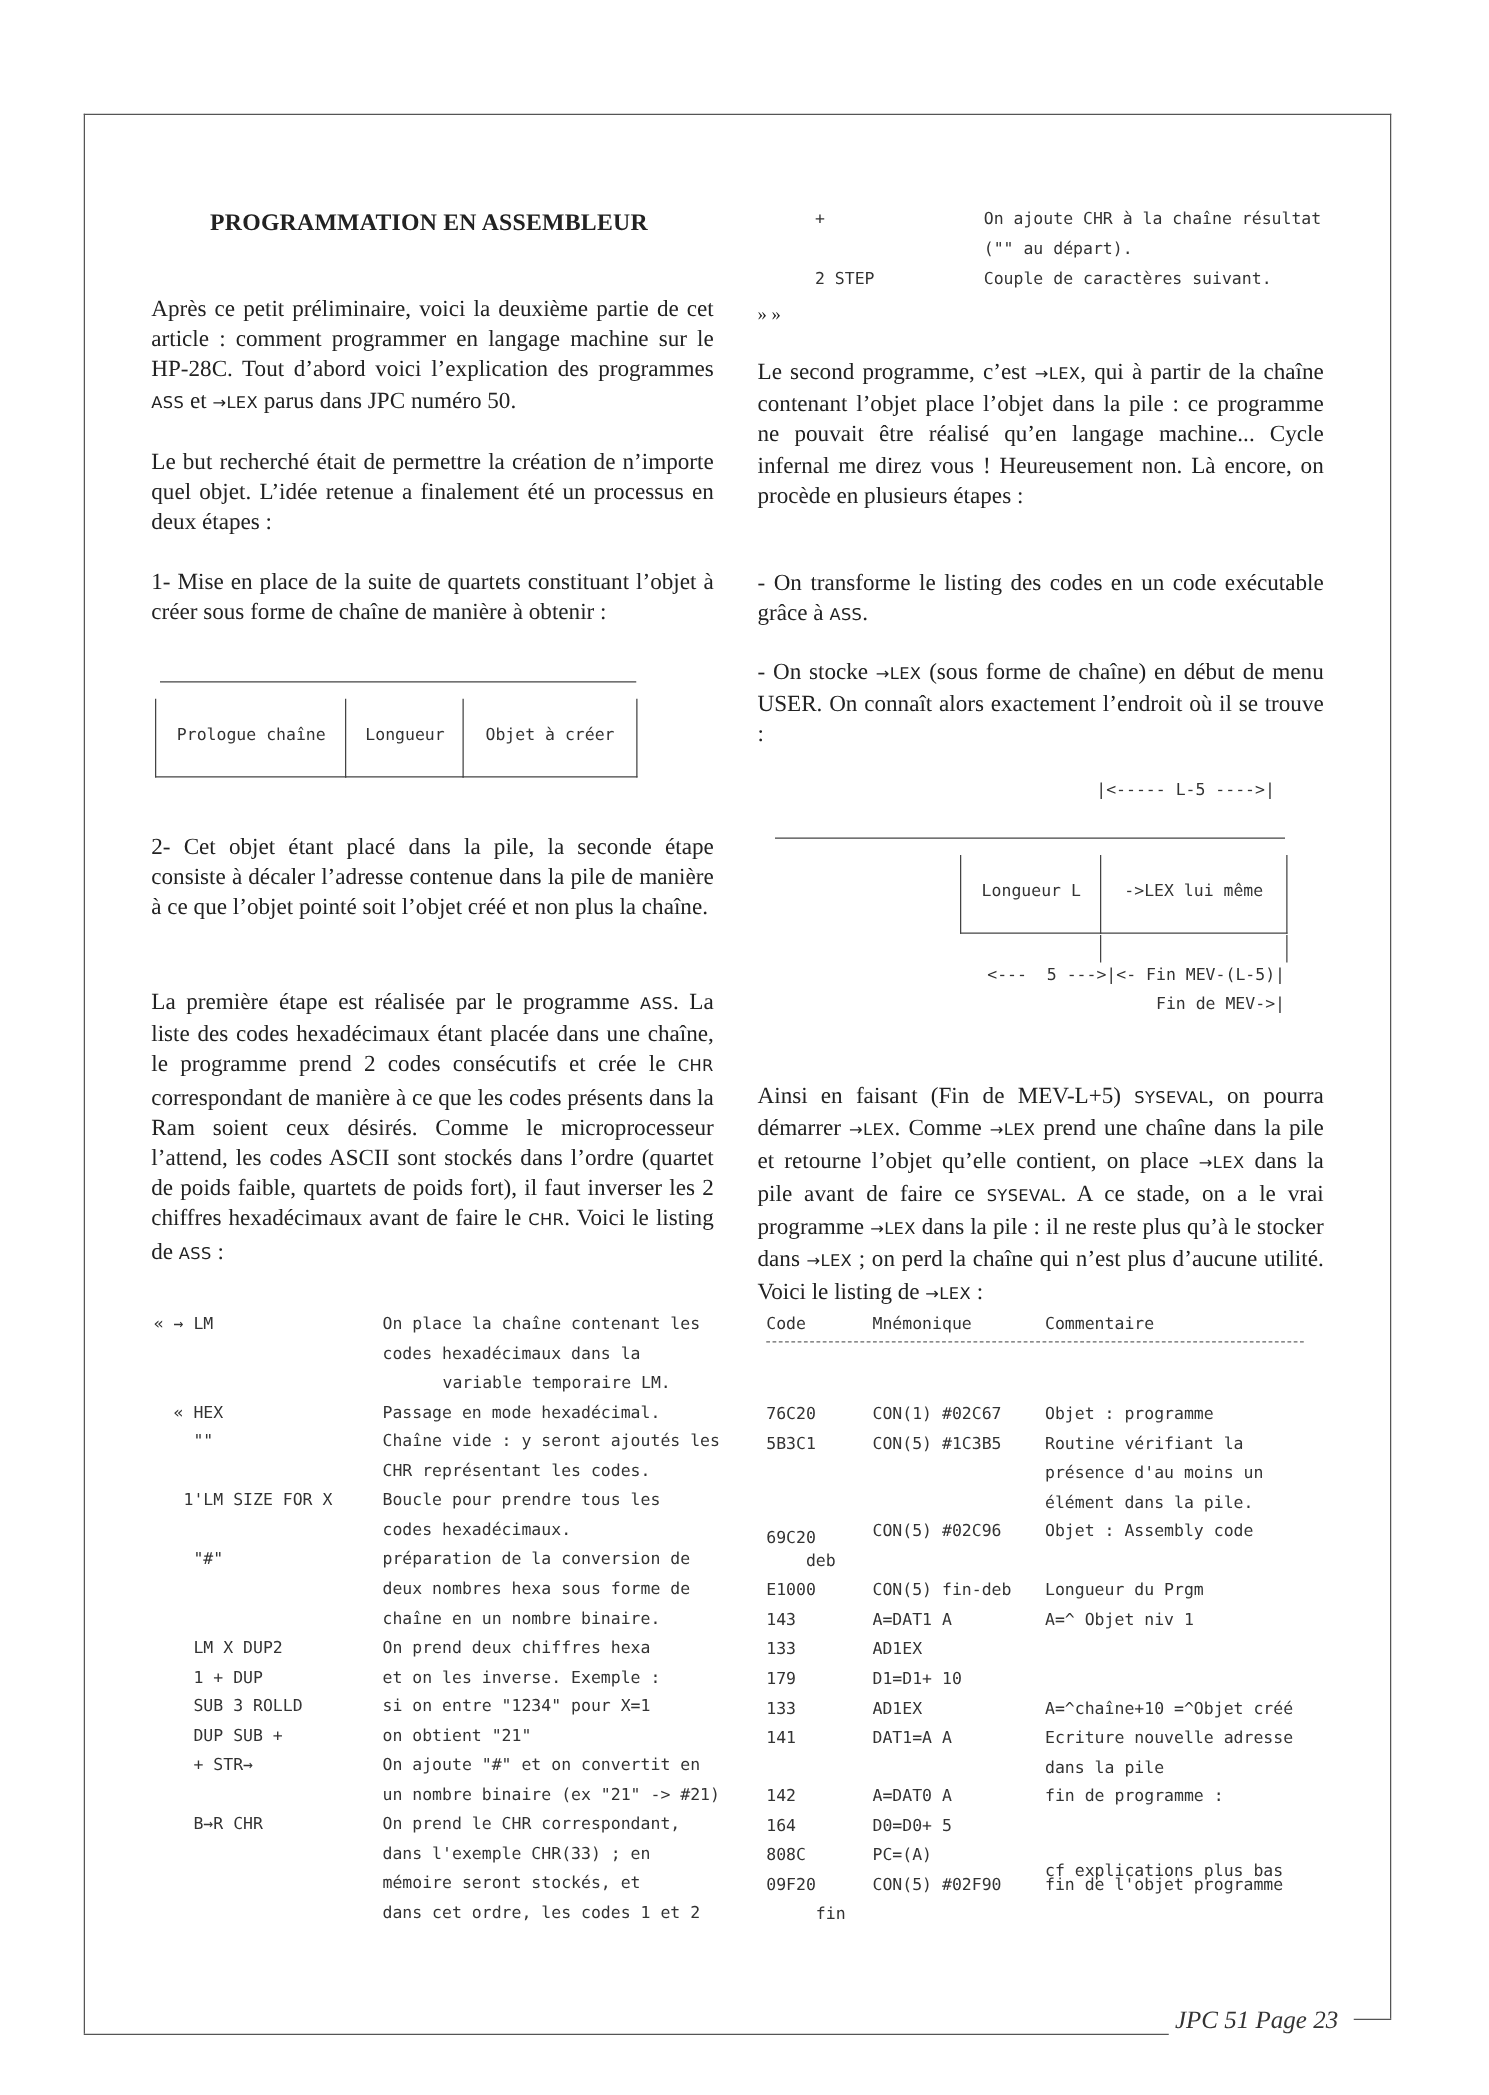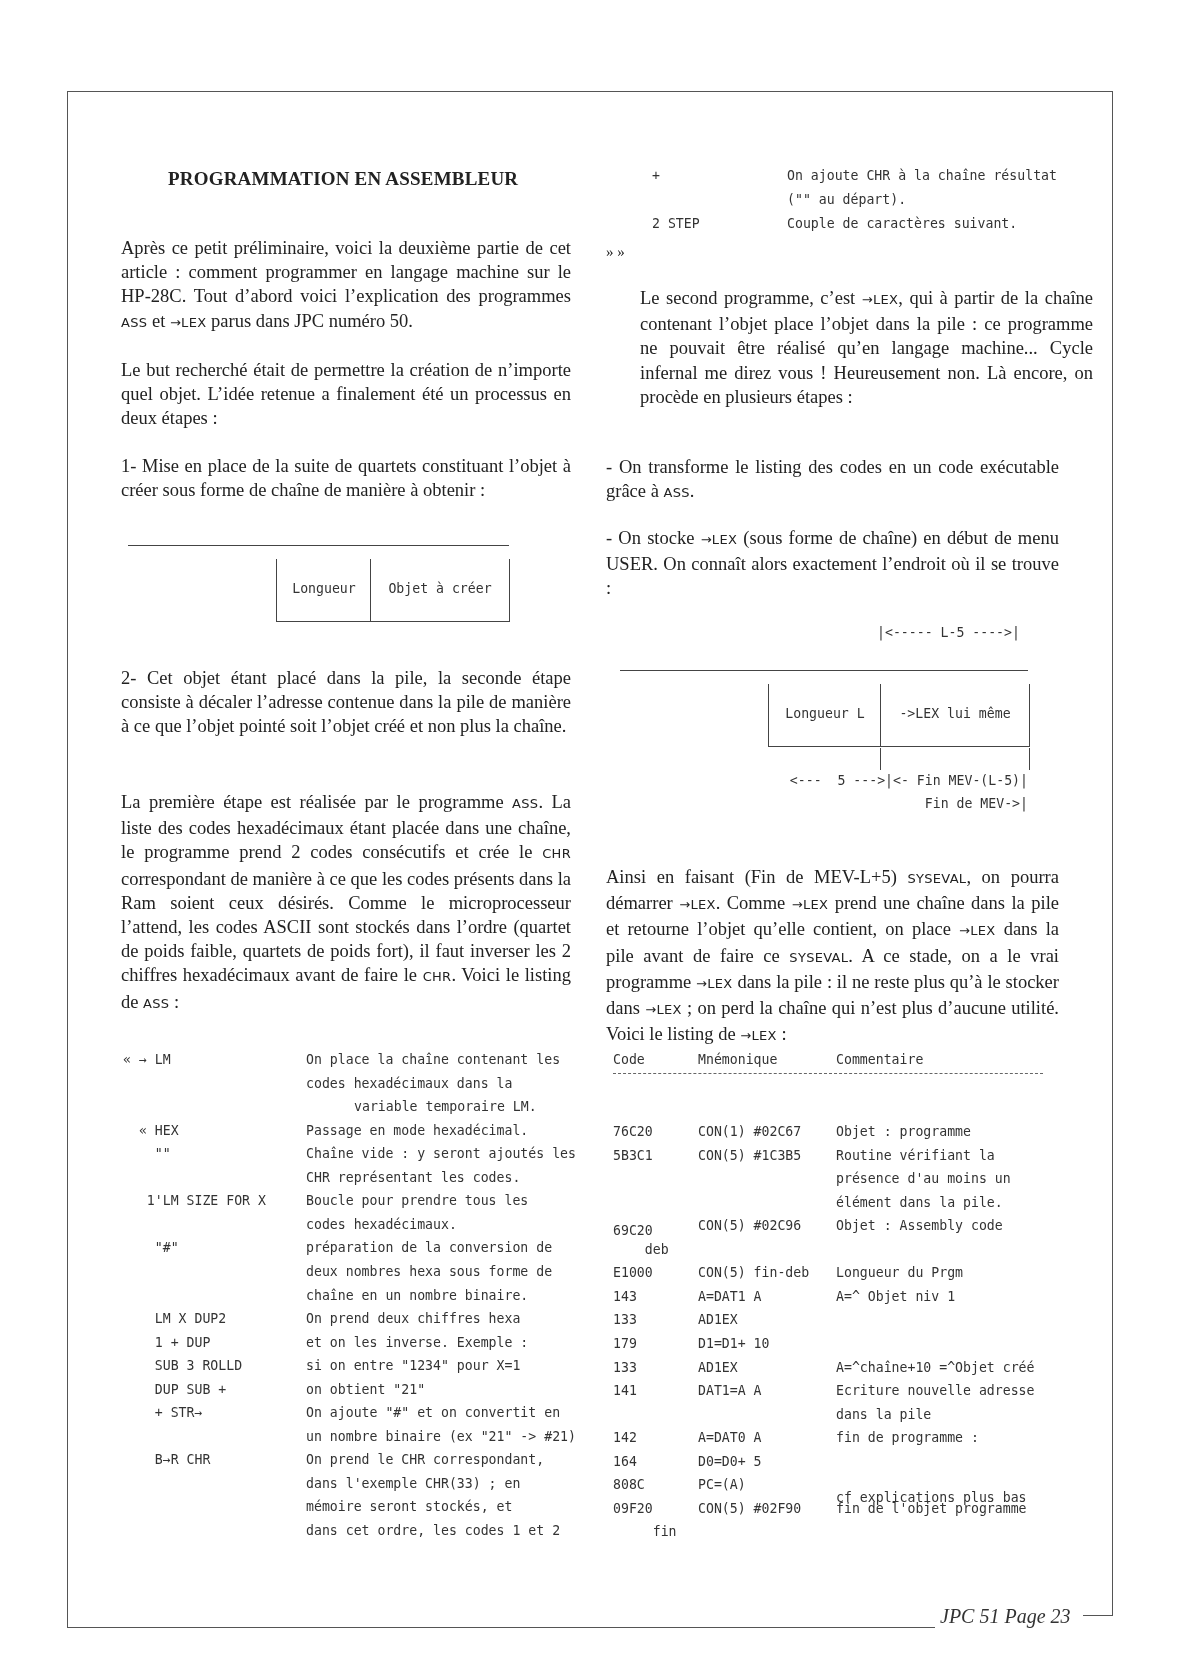--- a/index.html
+++ b/index.html
@@ -43,20 +43,23 @@
 <div class="title">PROGRAMMATION EN ASSEMBLEUR</div>
 
 <p class="p serif just col-left" style="top:236px;" id="intro-paragraph"><span>Après ce petit préliminaire, voici la deuxième partie de cet article : comment programmer en langage machine sur le HP-28C. Tout d’abord voici l’explication des programmes </span><span class="kw">ASS</span><span> et </span><span class="kw">→LEX</span><span> parus dans JPC numéro 50.</span></p>
 
 <p class="p serif just col-left" style="top:358px;">Le but recherché était de permettre la création de n’importe quel objet. L’idée retenue a finalement été un processus en deux étapes :</p>
 
 <p class="p serif just col-left" style="top:454px;">1- Mise en place de la suite de quartets constituant l’objet à créer sous forme de chaîne de manière à obtenir :</p>
 
 <div class="diagram" style="left:124px; top:545px; width:390px; height:90px;">
   <div class="topline" style="left:4px; top:0; width:381px;"></div>
+  <div class="cell" style="left:0; top:14px; width:152px;">
+    <div class="cell-label">Prologue chaîne</div>
+  </div>
   <div class="cell" style="left:152px; top:14px; width:94px;">
     <div class="cell-label">Longueur</div>
   </div>
   <div class="cell last" style="left:246px; top:14px; width:138px;">
     <div class="cell-label">Objet à créer</div>
   </div>
 </div>
 
 <p class="p serif just col-left" style="top:666px;">2- Cet objet étant placé dans la pile, la seconde étape consiste à décaler l’adresse contenue dans la pile de manière à ce que l’objet pointé soit l’objet créé et non plus la chaîne.</p>
 
@@ -67,21 +70,21 @@
 <div id="ass-tail">
     <div class="listing-row" style="left: 652px; top: 168px;">+</div>
     <div class="listing-row" style="left: 787px; top: 168px;">On ajoute CHR à la chaîne résultat</div>
     <div class="listing-row" style="left: 652px; top: 191.8px;"></div>
     <div class="listing-row" style="left: 787px; top: 191.8px;">("" au départ).</div>
     <div class="listing-row" style="left: 652px; top: 215.6px;">2 STEP</div>
     <div class="listing-row" style="left: 787px; top: 215.6px;">Couple de caractères suivant.</div>
   </div>
 <div class="p serif" style="left:606px; top:240px; font-size:15px;">» »</div>
 
-<p class="p serif just col-right" style="top:286px;margin-left:34px;">
+<p class="p serif just col-right" style="top:286px;">
   <span>Le second programme, c’est </span><span class="kw">→LEX</span><span>, qui à partir de la chaîne contenant l’objet place l’objet dans la pile : ce programme ne pouvait être réalisé qu’en langage machine... Cycle infernal me direz vous ! Heureusement non. Là encore, on procède en plusieurs étapes :</span>
 </p>
 
 <p class="p serif just col-right" style="top:455px;">
   <span>- On transforme le listing des codes en un code exécutable grâce à </span><span class="kw">ASS</span><span>.</span>
 </p>
 
 <p class="p serif just col-right" style="top:526px;">
   <span>- On stocke </span><span class="kw">→LEX</span><span> (sous forme de chaîne) en début de menu USER. On connaît alors exactement l’endroit où il se trouve :</span>
 </p>

